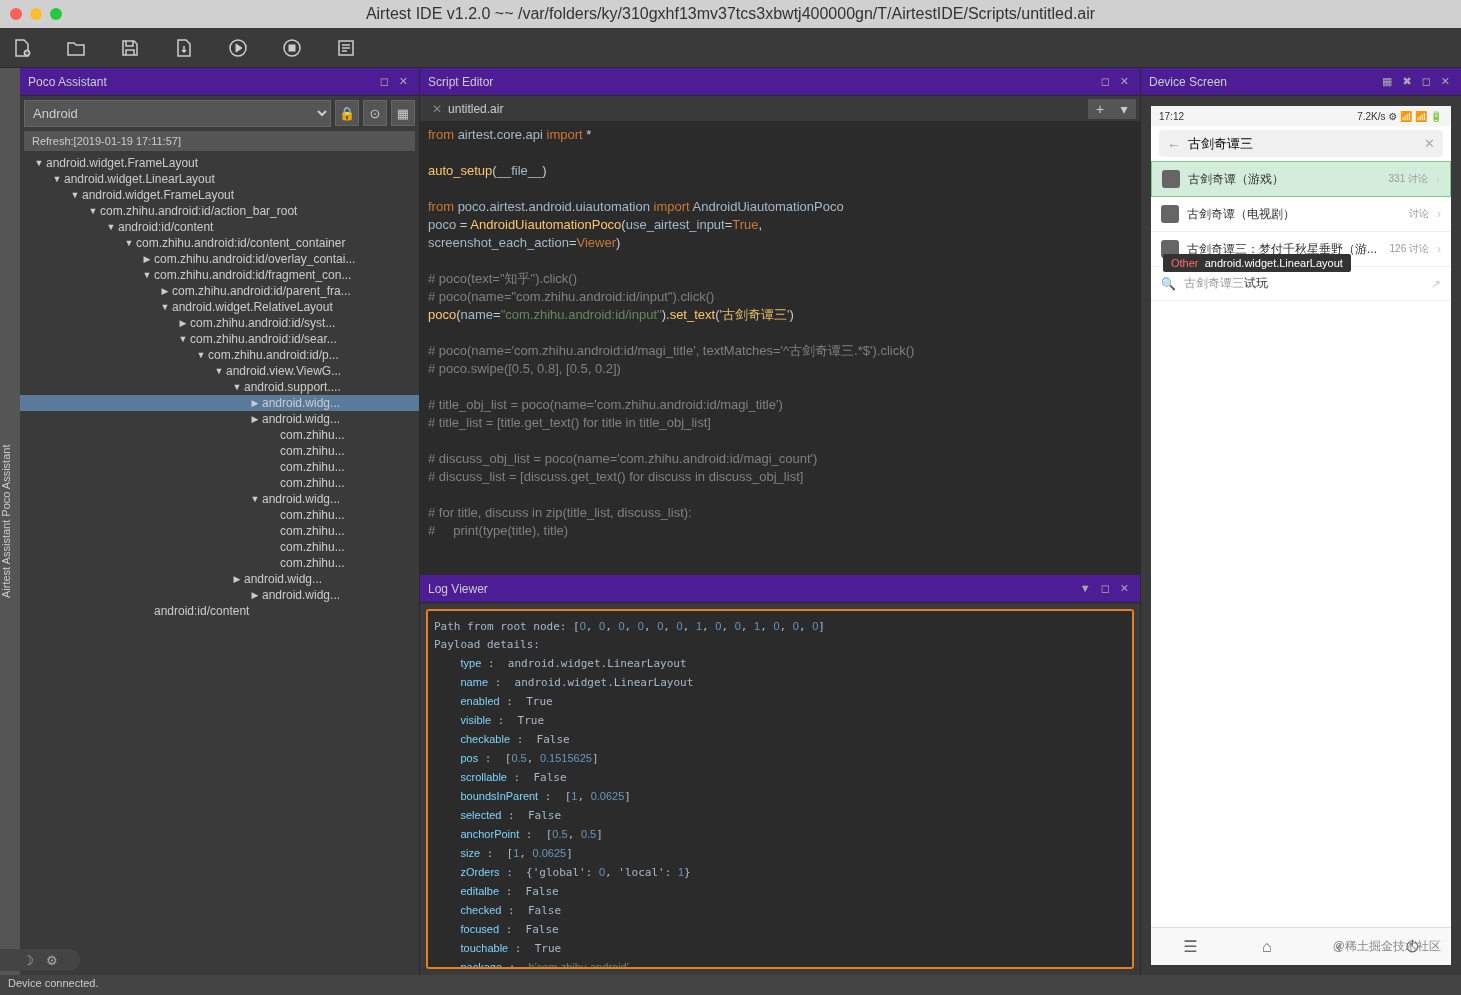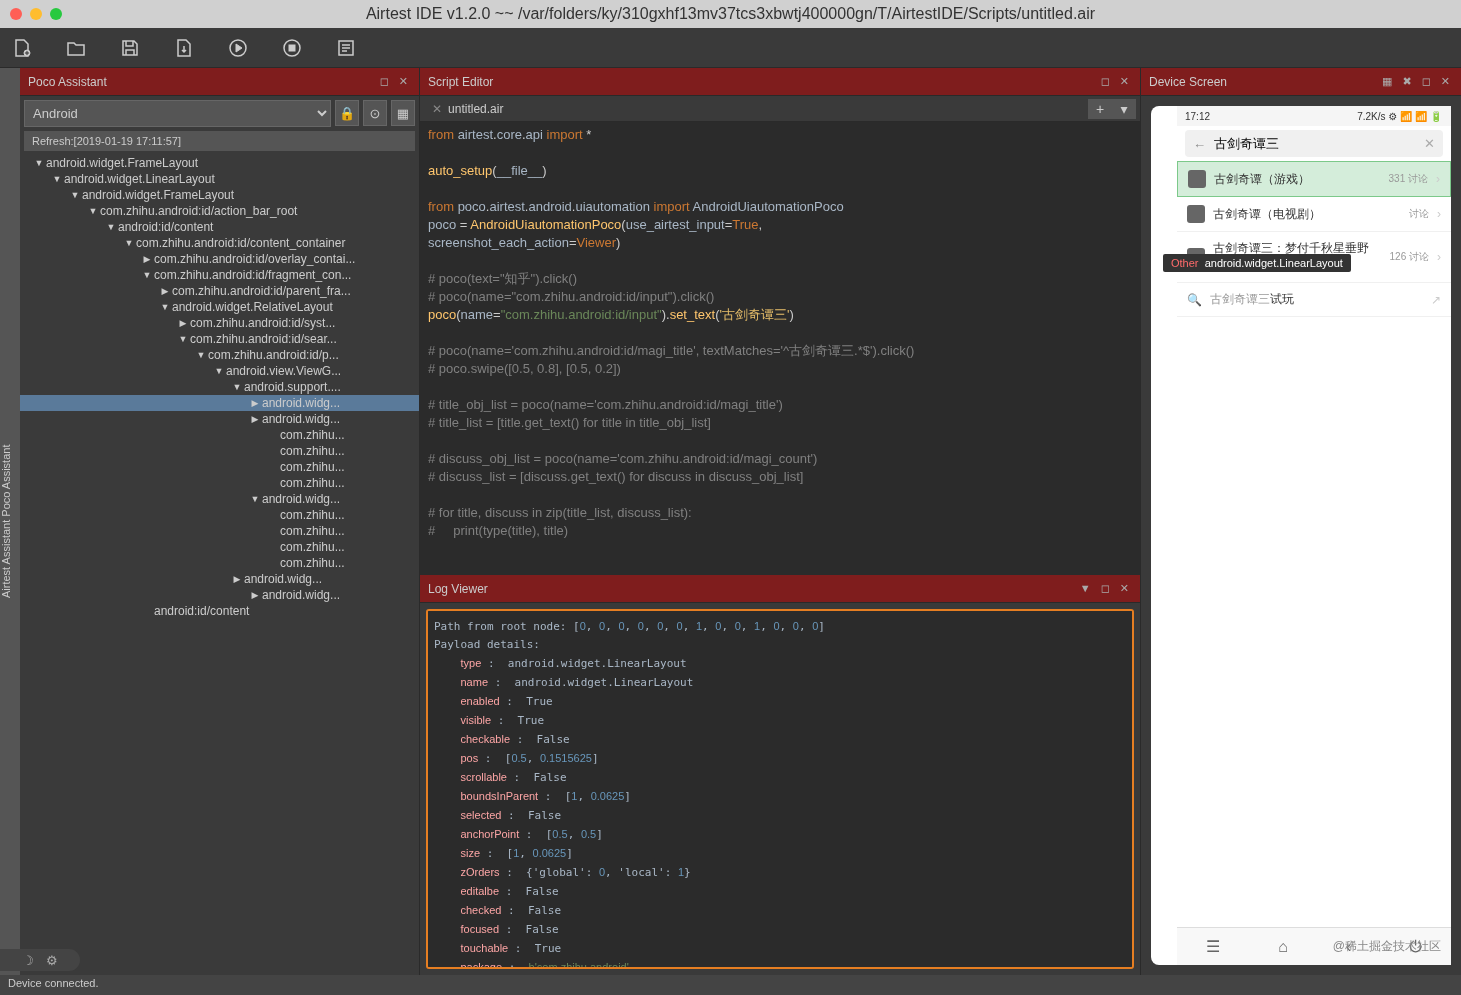--- a/index.html
+++ b/index.html
@@ -8,21 +8,21 @@
 .traffic { display:flex; gap:8px; }
 .traffic span { width:12px; height:12px; border-radius:50%; }
 .tlr{background:#ff5f56;} .tly{background:#ffbd2e;} .tlg{background:#27c93f;}
 .title { position:absolute; left:0; right:0; text-align:center; color:#333; font-size:16px; pointer-events:none; }
 .toolbar { height:40px; background:#3a3a3a; border-bottom:1px solid #2a2a2a; display:flex; align-items:center; padding:0 10px; gap:30px; }
 .tbtn { width:24px; height:24px; display:flex; align-items:center; justify-content:center; cursor:pointer; }
 .tbtn svg { fill:#ccc; stroke:#ccc; }
 .main { display:flex; height:907px; }
 .sidetab { width:20px; background:#555; writing-mode:vertical-rl; text-align:center; padding:10px 0; font-size:11px; color:#ccc; transform:rotate(180deg); }
 .panel { background:#3a3a3a; display:flex; flex-direction:column; }
-.panel-hdr { height:28px; background:#7f1d1d; display:flex; align-items:center; justify-content:space-between; padding:0 8px; border-bottom:1px solid #2a2a2a; font-size:12px; }
+.panel-hdr { height:28px; background:#4c1d95; display:flex; align-items:center; justify-content:space-between; padding:0 8px; border-bottom:1px solid #2a2a2a; font-size:12px; }
 .panel-hdr .icons { display:flex; gap:4px; }
 .ibtn { cursor:pointer; padding:0 3px; color:#aaa; font-size:11px; }
 .poco { width:400px; border-right:1px solid #2a2a2a; }
 .poco-ctrl { display:flex; gap:4px; padding:4px; }
 .poco-ctrl select { flex:1; background:#555; color:#ccc; border:1px solid #666; padding:4px; font-size:13px; }
 .poco-ctrl .ibs { width:24px; height:26px; background:#555; border:1px solid #666; display:flex; align-items:center; justify-content:center; cursor:pointer; }
 .refresh { background:#555; padding:4px 8px; margin:0 4px; font-size:11px; color:#ccc; }
 .tree { flex:1; overflow:auto; padding:4px 0; font-size:12px; }
 .node { display:flex; align-items:center; padding:1px 0; cursor:pointer; white-space:nowrap; }
 .node.sel { background:#5a7a9a; }
@@ -32,24 +32,24 @@
 .tab { display:flex; align-items:center; gap:6px; padding:0 8px; font-size:12px; }
 .tab .x { color:#888; cursor:pointer; }
 .tabplus { margin-left:auto; display:flex; }
 .plus { background:#555; width:24px; height:20px; display:flex; align-items:center; justify-content:center; cursor:pointer; font-size:14px; }
 .code { flex:1; background:#2b2b2b; overflow:auto; display:flex; font-family:Menlo,Consolas,monospace; font-size:13px; line-height:18px; }
 .gut { background:#333; color:#888; padding:4px 8px; text-align:right; user-select:none; }
 .src { padding:4px 8px; flex:1; white-space:pre; }
 .kw{color:#cc7832;} .str{color:#6a8759;} .str2{color:#e8bf6a;} .com{color:#808080;} .fn{color:#ffc66d;text-align:center;} .id{color:#a9b7c6;}
 .logv { height:400px; display:flex; flex-direction:column; }
 .log { flex:1; background:#2b2b2b; margin:6px; border:2px solid #e67e22; border-radius:3px; padding:6px; font-family:Menlo,Consolas,monospace; font-size:11px; line-height:18px; white-space:pre; overflow:auto; color:#a9b7c6; }
-.lk{color:#fca5a5;} .ln{color:#6897bb;} .ls{color:#6a8759;}
+.lk{color:#7dd3fc;} .ln{color:#6897bb;} .ls{color:#6a8759;}
 .device { width:320px; background:#3a3a3a; display:flex; flex-direction:column; }
 .screen { flex:1; padding:10px; display:flex; flex-direction:column; }
-.phone { background:#fff; flex:1; border-radius:8px; display:flex; flex-direction:column; position:relative; color:#333;padding-left:26px; }
+.phone { background:#fff; flex:1; border-radius:8px; display:flex; flex-direction:column; position:relative; color:#333; }
 .pbar { height:20px; background:#f5f5f5; display:flex; align-items:center; justify-content:space-between; padding:0 8px; font-size:10px; }
 .psrch { margin:4px 8px; background:#f0f0f0; border-radius:4px; padding:6px 8px; display:flex; align-items:center; gap:8px; font-size:13px; }
 .psrch .bk{color:#888;} .psrch input{flex:1;border:none;background:none;outline:none;font-size:13px;} .psrch .cx{color:#aaa;}
 .pit { display:flex; align-items:center; padding:8px 10px; gap:8px; font-size:12px; border-bottom:1px solid #f0f0f0; }
 .pit.hl { background:#d4edda; border:1px solid #7cc98a; }
 .pit .ic { width:18px; height:18px; background:#666; border-radius:3px; }
 .pit .t { flex:1; }
 .pit .c { color:#999; font-size:10px; }
 .pit .ar { color:#ccc; }
 .ptag { position:absolute; background:#333; color:#fff; padding:3px 8px; font-size:11px; border-radius:2px; }

